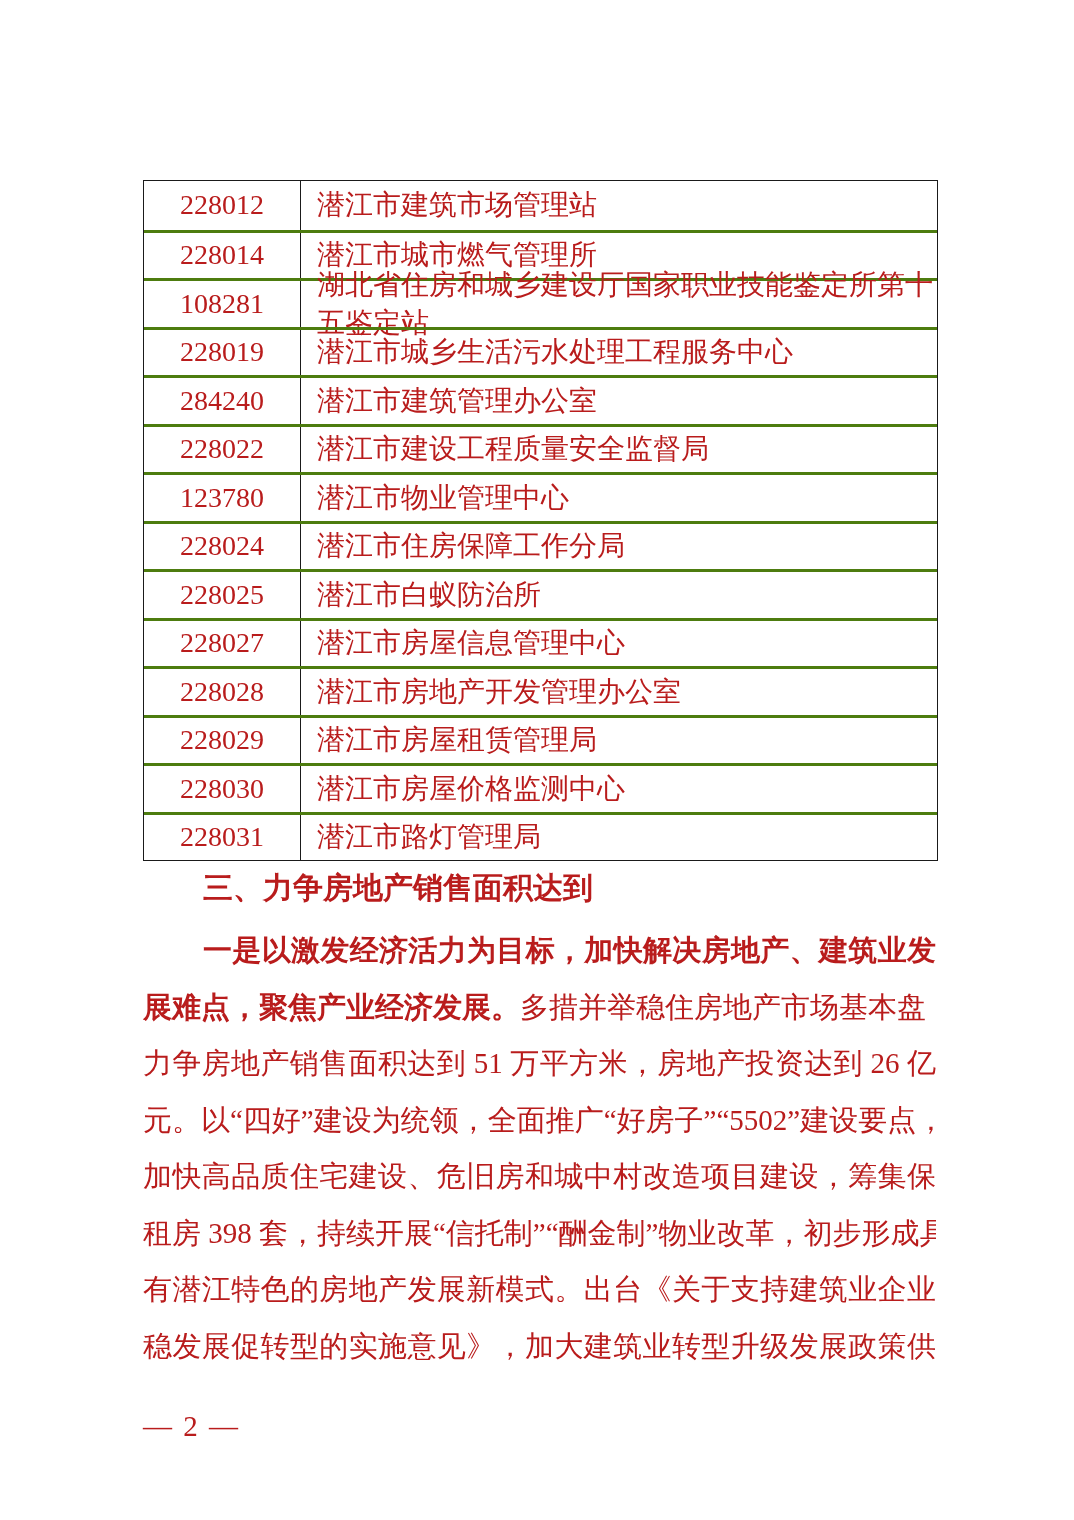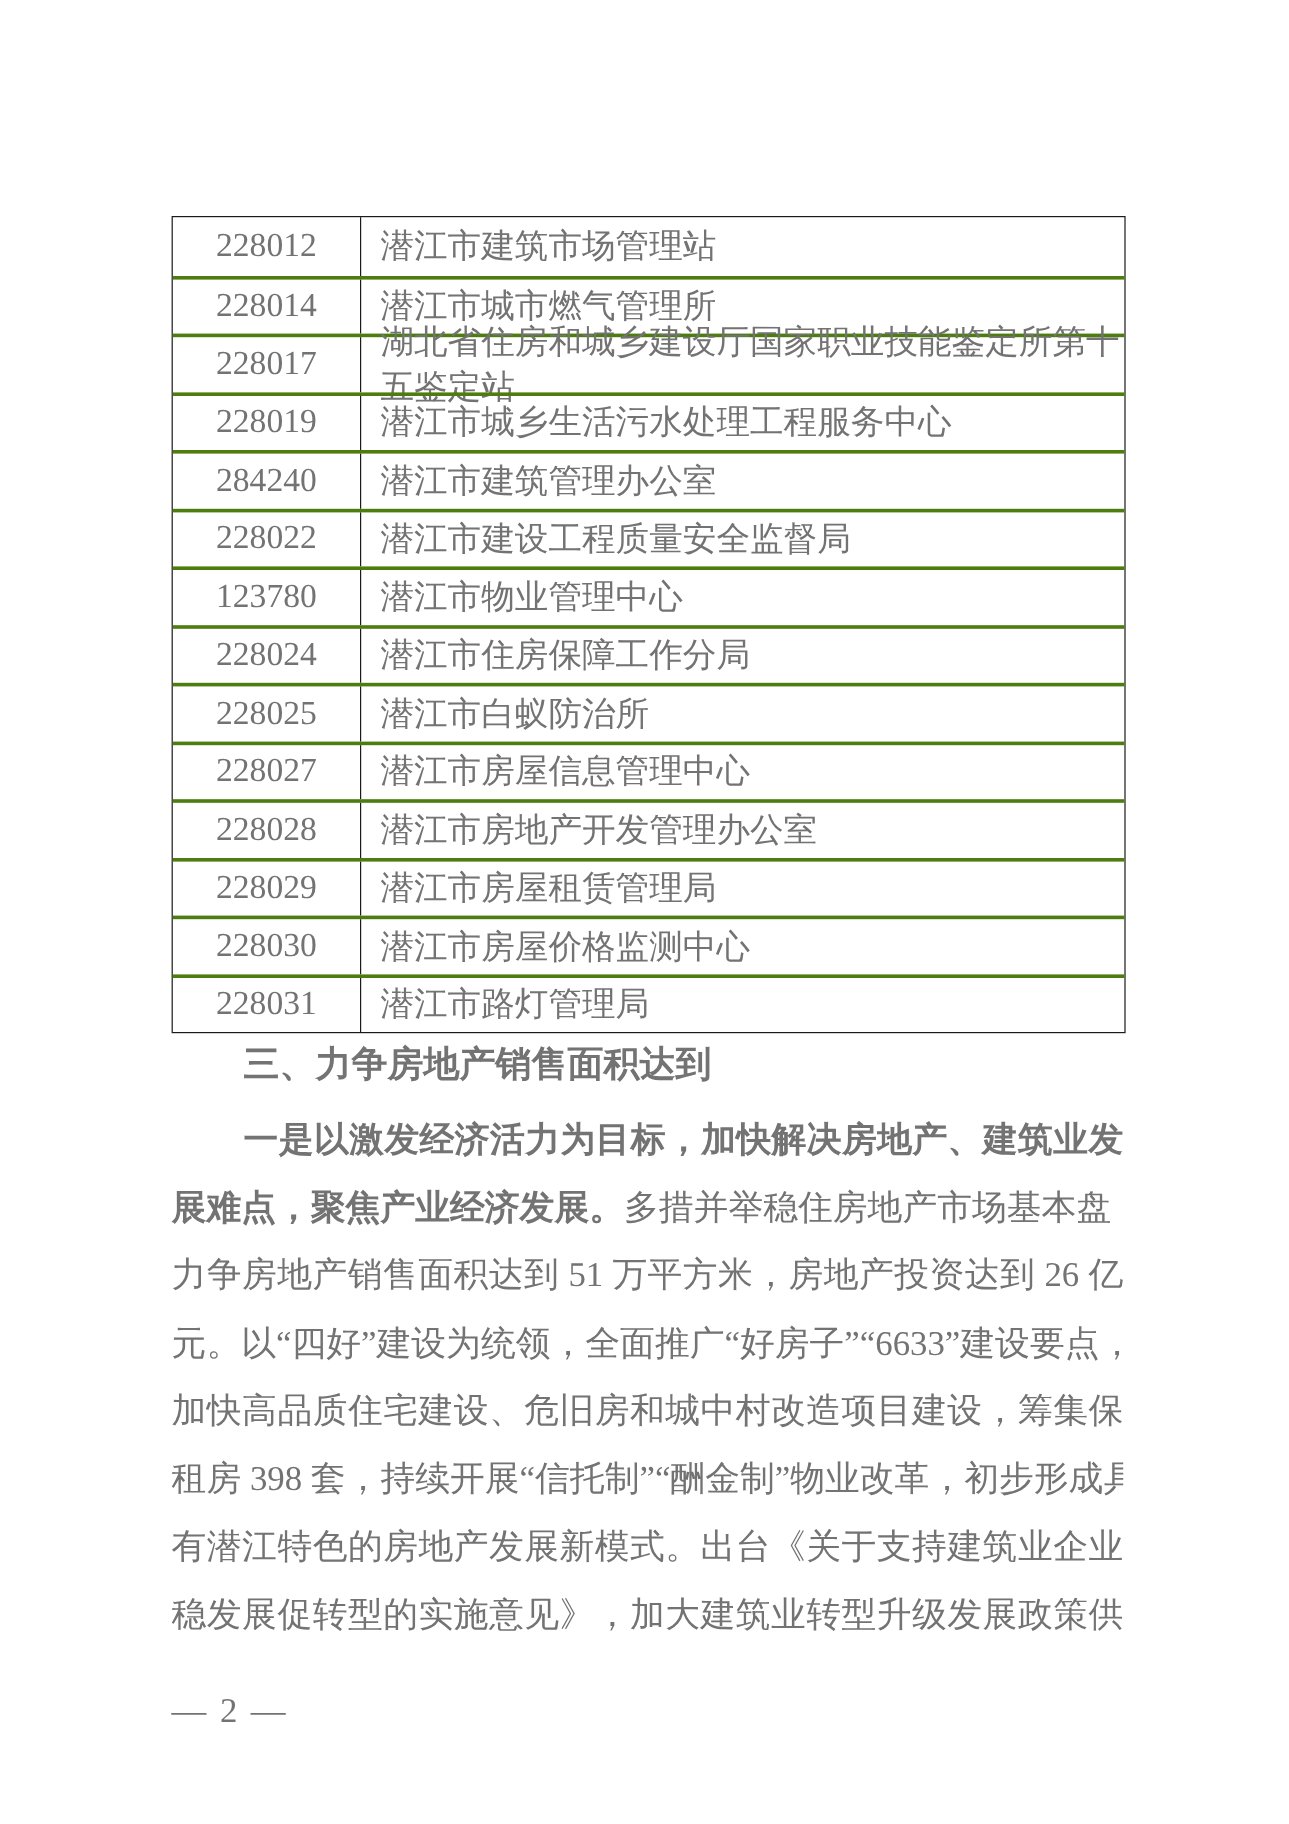--- a/index.html
+++ b/index.html
@@ -5,21 +5,21 @@
   html, body {
     margin: 0;
     padding: 0;
     background: #ffffff;
   }
   .page {
     position: relative;
     width: 1074px;
     height: 1520px;
     background: #ffffff;
-    color: #737373;
+    color: #b91c1c;
     font-family: "Liberation Serif", "DejaVu Serif", serif;
     overflow: hidden;
   }
 
   
   .org-table {
     position: absolute;
     left: 143px;
     top: 180px;
     width: 795px;
@@ -114,21 +114,21 @@
   <div class="org-table">
       <div class="trow">
         <div class="cell code">228012</div>
         <div class="cell name">潜江市建筑市场管理站</div>
       </div>
       <div class="trow">
         <div class="cell code">228014</div>
         <div class="cell name">潜江市城市燃气管理所</div>
       </div>
       <div class="trow">
-        <div class="cell code">228017</div>
+        <div class="cell code">108281</div>
         <div class="cell name">湖北省住房和城乡建设厅国家职业技能鉴定所第十五鉴定站</div>
       </div>
       <div class="trow">
         <div class="cell code">228019</div>
         <div class="cell name">潜江市城乡生活污水处理工程服务中心</div>
       </div>
       <div class="trow">
         <div class="cell code">284240</div>
         <div class="cell name">潜江市建筑管理办公室</div>
       </div>
@@ -169,21 +169,21 @@
         <div class="cell name">潜江市路灯管理局</div>
       </div>
     </div>
 
   <div class="section-heading">三、力争房地产销售面积达到</div>
 
   <div class="body-paragraph">
       <div class="bline indent"><span class="seg bold">一是以激发经济活力为目标，加快解决房地产、建筑业发</span></div>
       <div class="bline"><span class="seg bold">展难点，聚焦产业经济发展。</span><span class="seg">多措并举稳住房地产市场基本盘，</span></div>
       <div class="bline"><span class="seg">力争房地产销售面积达到 51 万平方米，房地产投资达到 26 亿</span></div>
-      <div class="bline"><span class="seg">元。以“四好”建设为统领，全面推广“好房子”“6633”建设要点，</span></div>
+      <div class="bline"><span class="seg">元。以“四好”建设为统领，全面推广“好房子”“5502”建设要点，</span></div>
       <div class="bline"><span class="seg">加快高品质住宅建设、危旧房和城中村改造项目建设，筹集保</span></div>
       <div class="bline"><span class="seg">租房 398 套，持续开展“信托制”“酬金制”物业改革，初步形成具</span></div>
       <div class="bline"><span class="seg">有潜江特色的房地产发展新模式。出台《关于支持建筑业企业</span></div>
       <div class="bline"><span class="seg">稳发展促转型的实施意见》，加大建筑业转型升级发展政策供</span></div>
     </div>
 
   <div class="page-number">— 2 —</div>
 
 </div>
 

